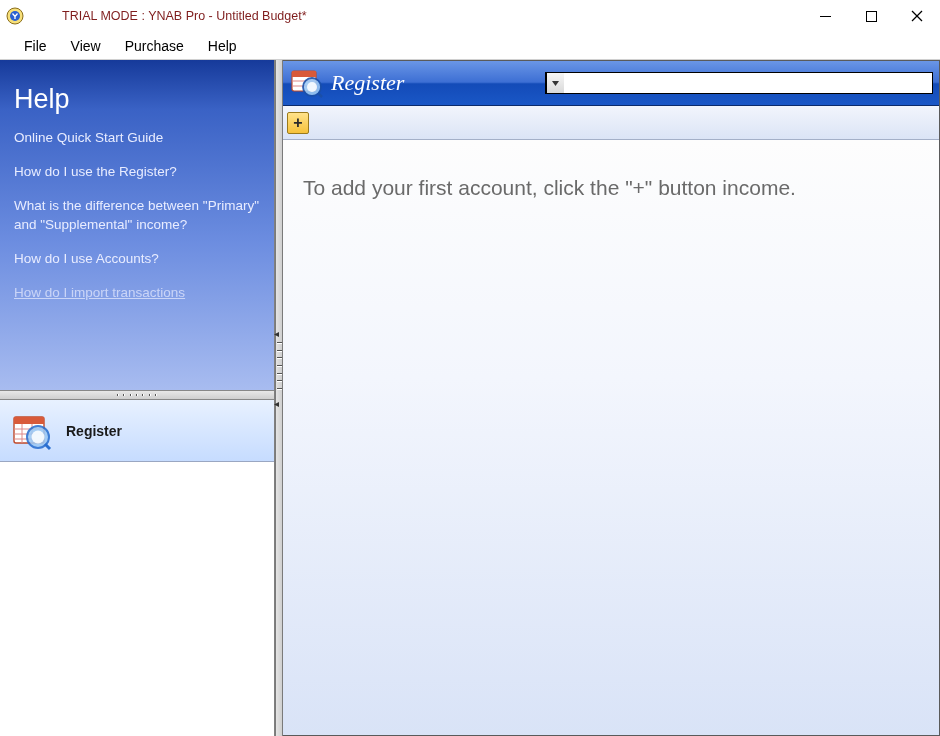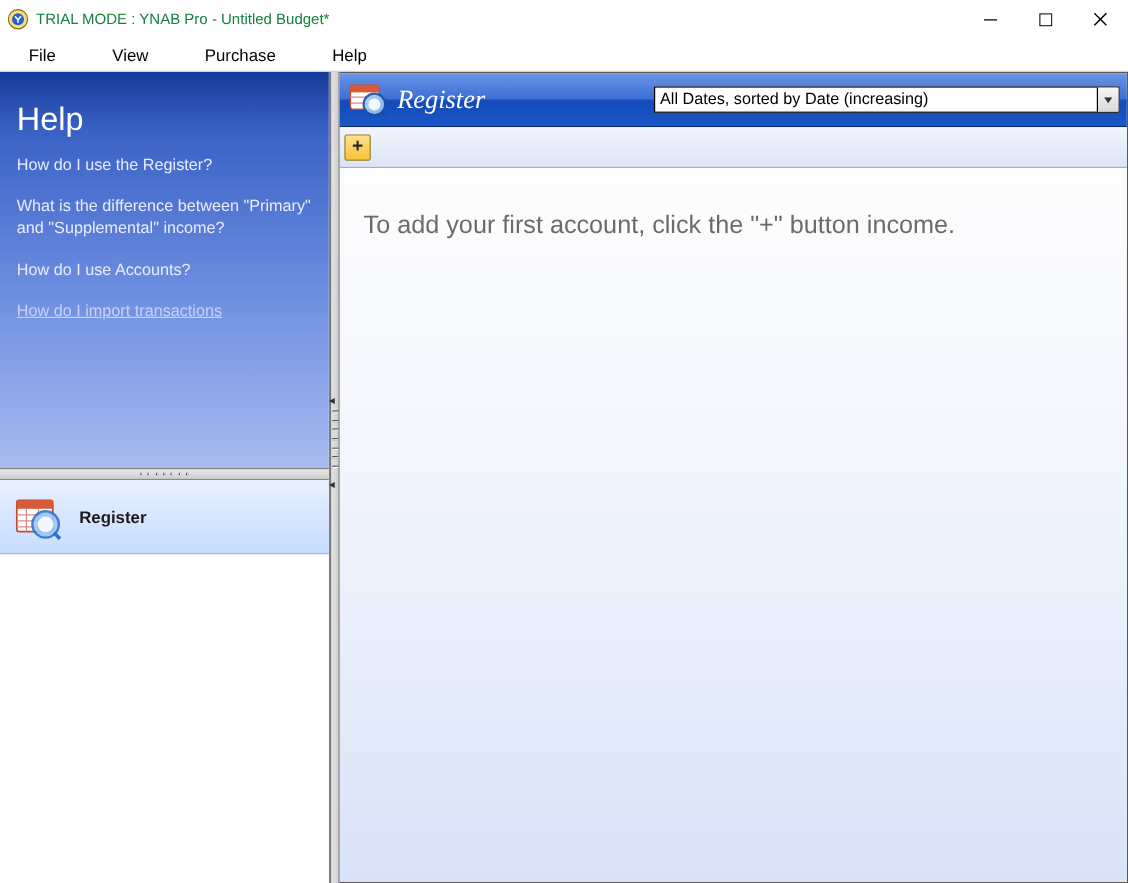--- a/index.html
+++ b/index.html
@@ -20,41 +20,41 @@
   background: #fff;
   padding-left: 6px;
 }
 .titlebar .app-icon {
   width: 18px;
   height: 18px;
   margin-right: 6px;
 }
 .titlebar .title-text {
   font-size: 12.5px;
-  color: #15803d;
+  color: #7f1d1d;
   flex: 0 0 auto;
+  margin-left: 32px;
 }
 .titlebar .spacer { flex: 1; }
 .win-btn {
   width: 46px;
   height: 32px;
   display: flex;
   align-items: center;
   justify-content: center;
   font-size: 14px;
   font-family: Arial, sans-serif;
 }
 .menubar {
   display: flex;
   align-items: center;
   height: 28px;
   padding-left: 12px;
   background: #fff;
   border-bottom: 1px solid #d0d0d0;
-  gap: 23px;
 }
 .menubar .menuitem {
   padding: 2px 12px;
   font-size: 14px;
   color: #000;
 }
 .content {
   flex: 1;
   display: flex;
   min-height: 0;
@@ -292,20 +292,21 @@
   <div class="menuitem">View</div>
   <div class="menuitem">Purchase</div>
   <div class="menuitem">Help</div>
 </div>
 
 <div class="content">
 
   <div class="left-pane">
     <div class="help-panel">
       <div class="help-title">Help</div>
+      <div class="help-link">Online Quick Start Guide</div>
       <div class="help-link">How do I use the Register?</div>
       <div class="help-link">What is the difference between "Primary" and "Supplemental" income?</div>
       <div class="help-link">How do I use Accounts?</div>
       <div class="help-link">How do I import transactions</div>
     </div>
 
     <div class="dragbar-h">
       <div class="dots">
           <span></span>
           <span></span>
@@ -364,21 +365,20 @@
           <line x1="3" y1="15" x2="27" y2="15" stroke="#d88"></line>
           <line x1="3" y1="20" x2="27" y2="20" stroke="#d88"></line>
           <circle cx="23" cy="21" r="9" fill="#9cc8f4" stroke="#1a4fa8" stroke-width="1.8" opacity="0.9"></circle>
           <circle cx="23" cy="21" r="5" fill="#fff" opacity="0.85"></circle>
           <line x1="29" y1="27" x2="33" y2="31" stroke="#1a4fa8" stroke-width="2.5"></line>
         </svg>
       </span>
       <span class="hdr-title">Register</span>
       <span class="hdr-spacer"></span>
       <div class="filter-select">
-        <div class="sel-text">All Dates, sorted by Date (increasing)</div>
         <div class="sel-btn">
           <svg viewBox="0 0 7 5">
               <path d="M0 0 L7 0 L3.5 5 Z" fill="#333"></path>
             </svg>
         </div>
       </div>
     </div>
 
     <div class="tabbar">
       <div class="add-tab">+</div>

